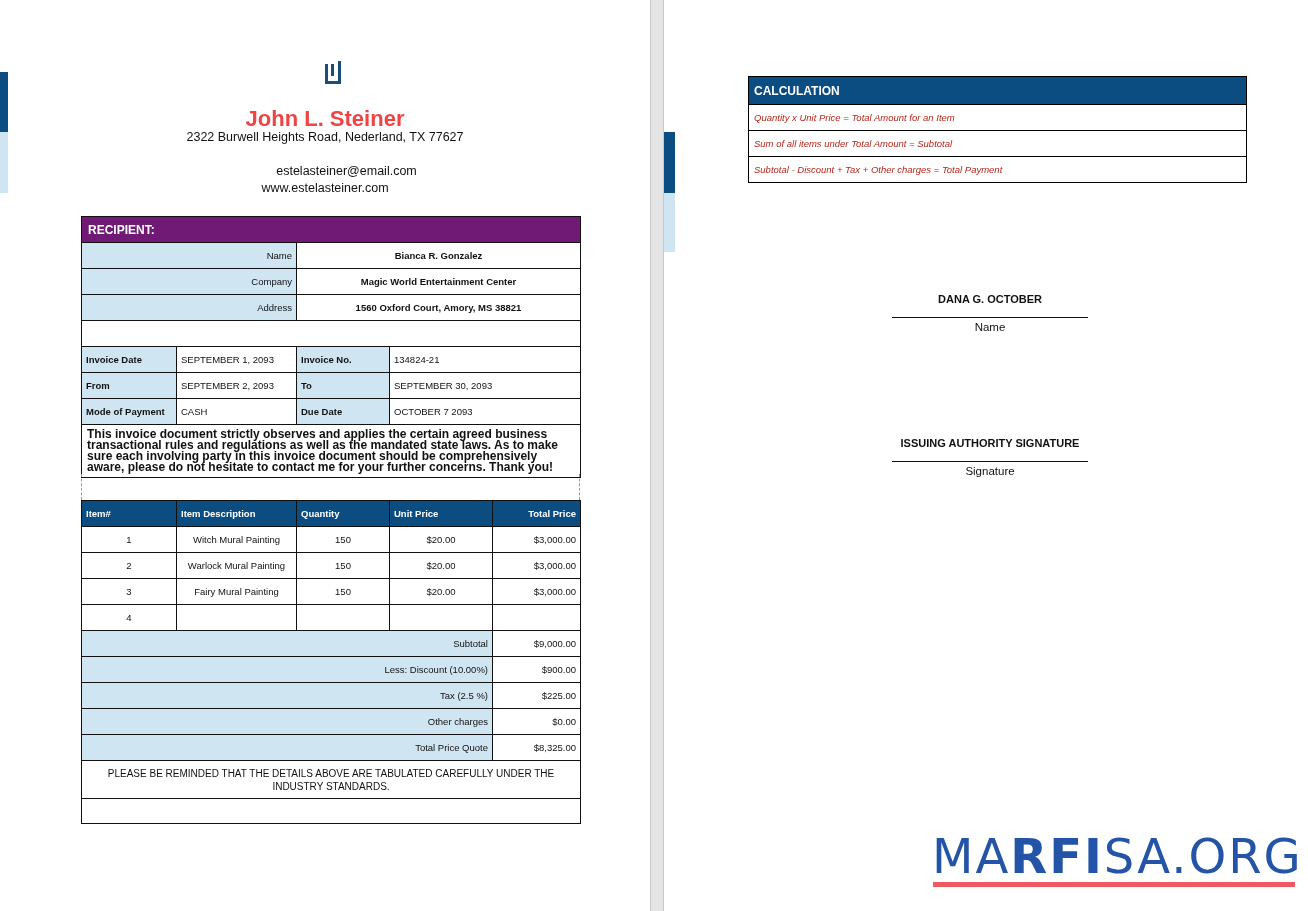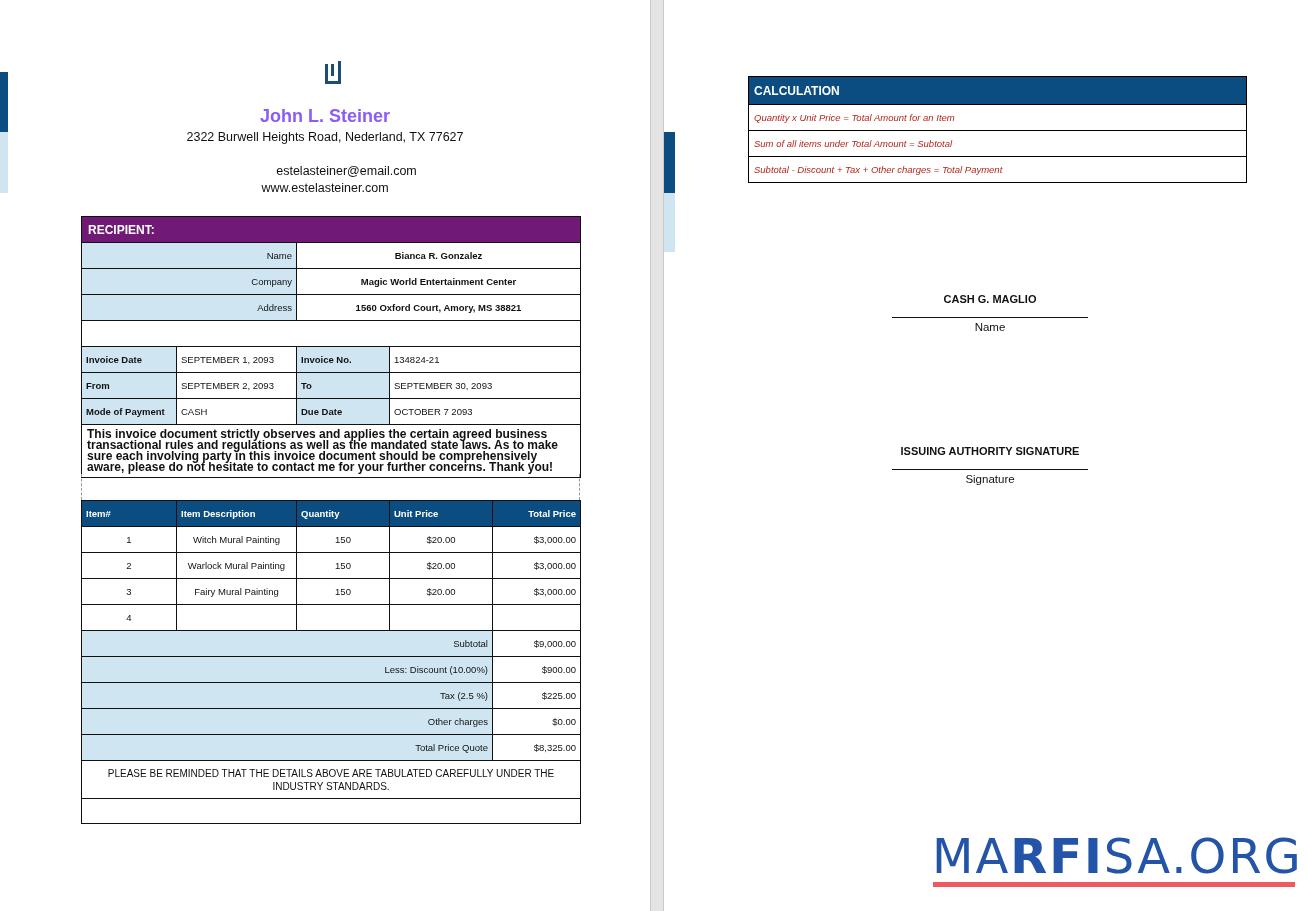--- a/index.html
+++ b/index.html
@@ -9,21 +9,21 @@
   #page-right { left: 664px; width: 644px; }
   .gutter { position: absolute; left: 650px; top: 0; width: 14px; height: 911px; background: #e4e4e4; border-left: 1px solid #c8c8c8; border-right: 1px solid #c8c8c8; }
   .accent-dark { position: absolute; background: #0b4d80; }
   .accent-light { position: absolute; background: #cfe6f2; }
 
   .logo-mark { position: absolute; left: 325px; top: 64px; width: 16px; height: 20px; border: 3px solid #1a4e7a; border-top: none; }
   .logo-mark::before { content: ""; position: absolute; left: 3px; top: 0; width: 3px; height: 12px; background: #1a4e7a; }
   .logo-mark::after { content: ""; position: absolute; right: -3px; top: -3px; width: 3px; height: 3px; background: #1a4e7a; }
 
   .hdr { position: absolute; left: 0; width: 650px; text-align: center; }
-  .hdr-name { top: 106px; font-size: 18px; font-weight: bold; color: #8b5cf6; }
+  .hdr-name { top: 106px; font-size: 22px; font-weight: bold; color: #ef4444; }
   .hdr-line { font-size: 12.5px; color: #111; }
 
   table.inv { position: absolute; left: 81px; width: 499px; border-collapse: collapse; table-layout: fixed; font-size: 9.5px; }
   table.inv td, table.inv th { border: 1px solid #111; height: 26px; padding: 0 4px; overflow: hidden; white-space: nowrap; }
   .bar-head { background: #701a75; color: #fff; font-weight: bold; font-size: 12px; text-align: left; padding-left: 6px !important; }
   .lbl { background: #cfe6f2; text-align: right; }
   .lbl-l { background: #cfe6f2; text-align: left; font-weight: bold; }
   .val-c { text-align: center; font-weight: bold; }
   .val-l { text-align: left; }
   .th-blue { background: #0b4d80; color: #fff; font-weight: bold; text-align: left; }
@@ -204,26 +204,26 @@
     <tr>
           <td class="calc-row">Sum of all items under Total Amount = Subtotal</td>
         </tr>
     <tr>
           <td class="calc-row">Subtotal - Discount + Tax + Other charges = Total Payment</td>
         </tr>
   </tbody>
     </table>
 
   <div class="sig" style="top:293px;">
-    <div class="sig-title">CASH G. MAGLIO</div>
+    <div class="sig-title">DANA G. OCTOBER</div>
     <div class="sig-line"></div>
     <div class="sig-caption">Name</div>
   </div>
 
-  <div class="sig" style="top:437px;margin-top:8px;">
+  <div class="sig" style="top:437px;">
     <div class="sig-title">ISSUING AUTHORITY SIGNATURE</div>
     <div class="sig-line"></div>
     <div class="sig-caption">Signature</div>
   </div>
 </div>
 
 <div class="brand">
   <span>MA</span><span class="brand-bold">RFI</span><span>SA.ORG</span>
 </div>
 <div class="brand-underline"></div>

